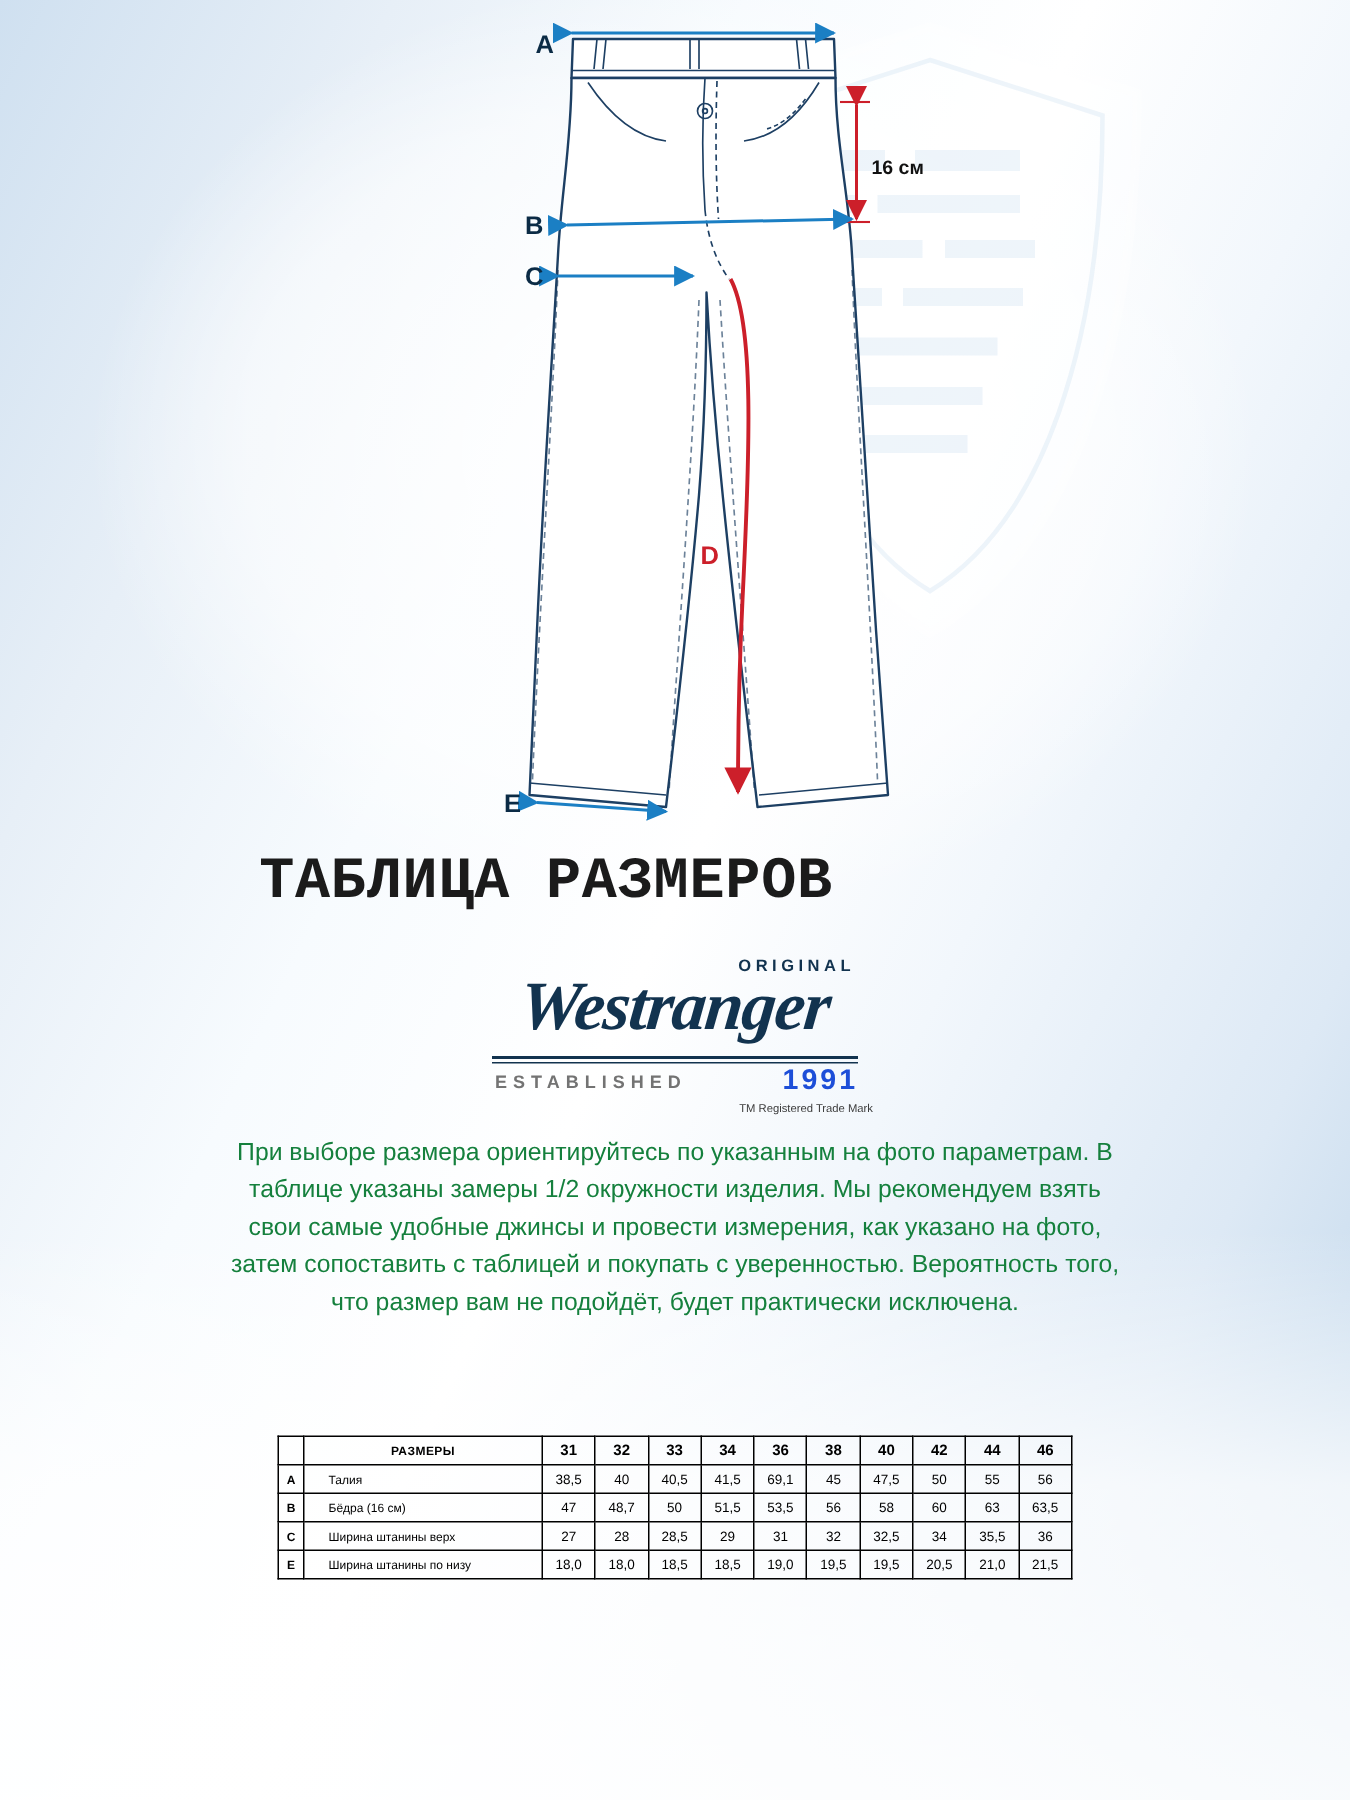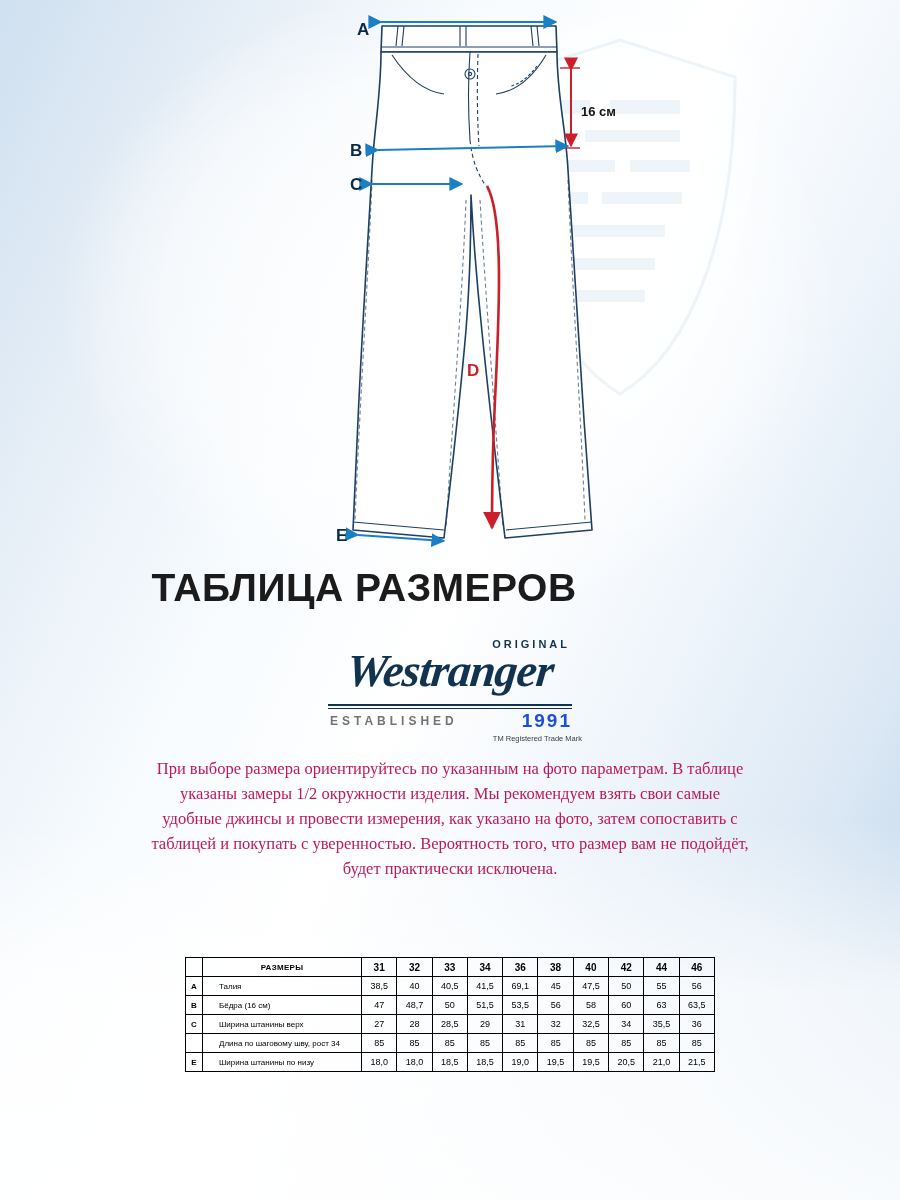--- a/index.html
+++ b/index.html
@@ -51,21 +51,21 @@
   .title {
     position: absolute;
     top: 566px;
     left: 0;
     width: 728px;
     text-align: center;
     font-size: 39px;
     font-weight: bold;
     letter-spacing: 0.5px;
     color: #1b1b1b;
-    font-family: Liberation Sans, sans-serif;
+    font-family: Liberation Mono, monospace;
   }
 
   
   .logo-wrap {
     position: absolute;
     top: 622px;
     left: 0;
     width: 900px;
     height: 110px;
   }
@@ -146,22 +146,22 @@
 
   
   .intro {
     position: absolute;
     top: 756px;
     left: 150px;
     width: 600px;
     text-align: center;
     font-size: 16.5px;
     line-height: 25px;
-    color: #be185d;
-    font-family: Liberation Serif, serif;
+    color: #15803d;
+    font-family: Liberation Sans, sans-serif;
   }
 
   
   .table-wrap {
     position: absolute;
     top: 957px;
     left: 185px;
     width: 536px;
   }
   table.size-table {
@@ -401,34 +401,20 @@
         <td class="val">28,5</td>
         <td class="val">29</td>
         <td class="val">31</td>
         <td class="val">32</td>
         <td class="val">32,5</td>
         <td class="val">34</td>
         <td class="val">35,5</td>
         <td class="val">36</td>
       </tr>
       <tr>
-        <td class="col-letter"></td>
-        <td class="col-label">Длина по шаговому шву, рост 34</td>
-        <td class="val">85</td>
-        <td class="val">85</td>
-        <td class="val">85</td>
-        <td class="val">85</td>
-        <td class="val">85</td>
-        <td class="val">85</td>
-        <td class="val">85</td>
-        <td class="val">85</td>
-        <td class="val">85</td>
-        <td class="val">85</td>
-      </tr>
-      <tr>
         <td class="col-letter">E</td>
         <td class="col-label">Ширина штанины по низу</td>
         <td class="val">18,0</td>
         <td class="val">18,0</td>
         <td class="val">18,5</td>
         <td class="val">18,5</td>
         <td class="val">19,0</td>
         <td class="val">19,5</td>
         <td class="val">19,5</td>
         <td class="val">20,5</td>

